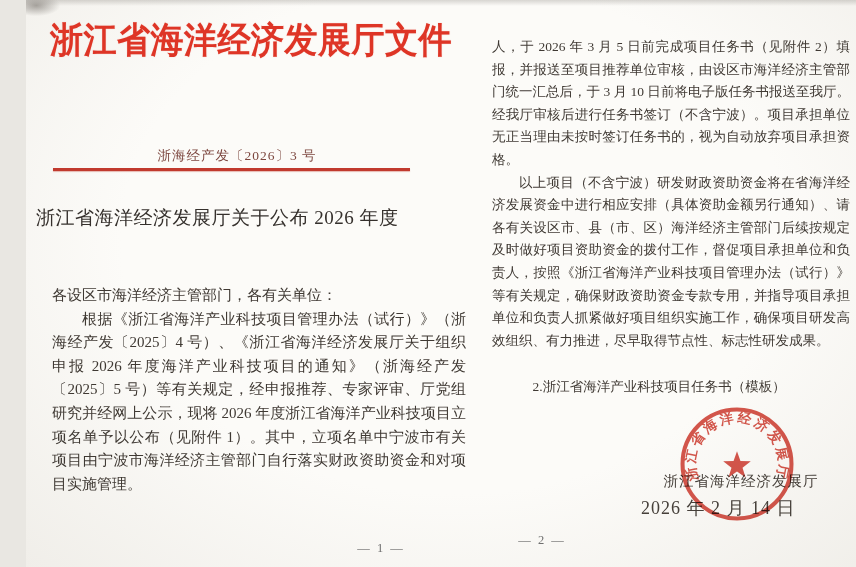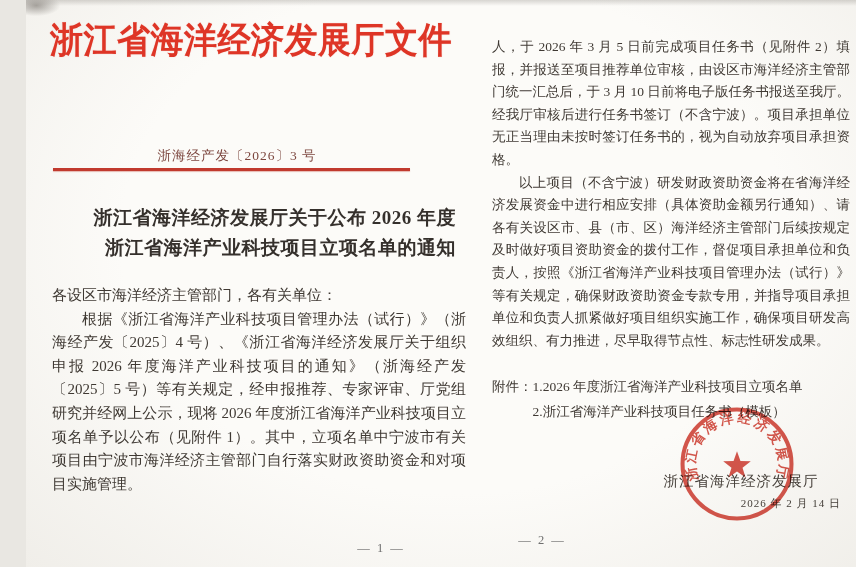--- a/index.html
+++ b/index.html
@@ -35,42 +35,42 @@
   }
   .doc-number{
     position:absolute;top:147px;left:0;width:410px;text-align:center;
     font-size:13.5px;color:var(--doc-number-red);letter-spacing:1px;padding-left:12px;
   }
   .red-line{
     position:absolute;top:168px;left:27px;width:357px;height:3px;
     background:var(--line-red);box-shadow:0 1px 1px rgba(193,58,46,.35);
   }
   .doc-title{
-    position:absolute;top:203px;left:10px;width:420px;text-align:right;
-    font-size:19px;font-weight:bold;line-height:30px;color:#35302c;letter-spacing:0.5px;
+    position:absolute;top:203px;left:10px;width:420px;text-align:left;
+    font-size:19px;font-weight:normal;line-height:30px;color:#35302c;letter-spacing:0.5px;
   }
   .body-left{
     position:absolute;top:284px;left:26px;width:414px;
     font-size:15px;line-height:23.6px;color:var(--body-text);
     text-align:justify;text-align-last:left;
   }
   .body-right{
     position:absolute;top:36px;left:10px;width:358px;
     font-size:13.5px;line-height:22.6px;color:var(--body-text);
     text-align:justify;text-align-last:left;
   }
   p.para{margin:0;}
   .indent{text-indent:2em;}
   .attachments{margin-top:22px;line-height:25px;text-align:left;}
   .attach-row-2{margin-left:3em;}
 
   .signature{position:absolute;top:472px;left:159px;width:200px;text-align:center;
     font-size:14.5px;color:#46403a;letter-spacing:1px;}
-  .sign-date{position:absolute;top:496px;left:159px;width:200px;text-align:right;
-    font-size:11px;color:#46403a;letter-spacing:1px;}
+  .sign-date{position:absolute;top:496px;left:159px;width:200px;text-align:left;
+    font-size:18px;color:#46403a;letter-spacing:1px;}
 
   .seal{position:absolute;top:405px;left:196px;width:118px;height:118px;
     opacity:.84;mix-blend-mode:multiply;}
   .seal .ring{fill:none;stroke:var(--seal-red);stroke-width:4.5;}
   .seal .seal-text-el{fill:var(--seal-red);font-size:15px;font-weight:bold;
     letter-spacing:3px;font-family:"Liberation Serif","DejaVu Serif",serif;}
   .seal .star{fill:var(--seal-red);}
 
   .page-num{position:absolute;color:var(--footer-gray);font-size:12.5px;letter-spacing:2px;}
   .pn-1{top:541px;left:300px;width:110px;text-align:center;}
@@ -82,35 +82,33 @@
 <div class="canvas">
   <div class="top-shade"></div>
   <div class="corner-smudge"></div>
 
   <div class="page page-left">
     <div class="gov-header">浙江省海洋经济发展厅文件</div>
     <div class="doc-number">浙海经产发〔2026〕3 号</div>
     <div class="red-line"></div>
     <div class="doc-title">
       <div>浙江省海洋经济发展厅关于公布 2026 年度</div>
-      <div>浙江省海洋产业科技项目立项名单的通知</div>
     </div>
     <div class="body-left">
       <p class="para">各设区市海洋经济主管部门，各有关单位：</p>
       <p class="para indent">根据《浙江省海洋产业科技项目管理办法（试行）》（浙海经产发〔2025〕4 号）、《浙江省海洋经济发展厅关于组织申报 2026 年度海洋产业科技项目的通知》（浙海经产发〔2025〕5 号）等有关规定，经申报推荐、专家评审、厅党组研究并经网上公示，现将 2026 年度浙江省海洋产业科技项目立项名单予以公布（见附件 1）。其中，立项名单中宁波市有关项目由宁波市海洋经济主管部门自行落实财政资助资金和对项目实施管理。</p>
     </div>
     <div class="page-num pn-1">— 1 —</div>
   </div>
 
   <div class="page page-right">
     <div class="body-right">
       <p class="para">人，于 2026 年 3 月 5 日前完成项目任务书（见附件 2）填报，并报送至项目推荐单位审核，由设区市海洋经济主管部门统一汇总后，于 3 月 10 日前将电子版任务书报送至我厅。经我厅审核后进行任务书签订（不含宁波）。项目承担单位无正当理由未按时签订任务书的，视为自动放弃项目承担资格。</p>
       <p class="para indent">以上项目（不含宁波）研发财政资助资金将在省海洋经济发展资金中进行相应安排（具体资助金额另行通知）、请各有关设区市、县（市、区）海洋经济主管部门后续按规定及时做好项目资助资金的拨付工作，督促项目承担单位和负责人，按照《浙江省海洋产业科技项目管理办法（试行）》等有关规定，确保财政资助资金专款专用，并指导项目承担单位和负责人抓紧做好项目组织实施工作，确保项目研发高效组织、有力推进，尽早取得节点性、标志性研发成果。</p>
       <div class="attachments">
-        <div class="attach-row"><span>附件：</span><span>1.2026 年度浙江省海洋产业科技项目立项名单</span></div>
         <div class="attach-row attach-row-2"><span>2.浙江省海洋产业科技项目任务书（模板）</span></div>
       </div>
     </div>
 
     <div class="signature">浙江省海洋经济发展厅</div>
     <div class="sign-date">2026 年 2 月 14 日</div>
 
     <svg class="seal" viewBox="0 0 130 130" xmlns="http://www.w3.org/2000/svg">
       <circle class="ring" cx="65" cy="65" r="60"></circle>
       <path id="sealArc" d="M 27.3,91.4 A 46,46 0 1 1 102.7,91.4" fill="none"></path>

